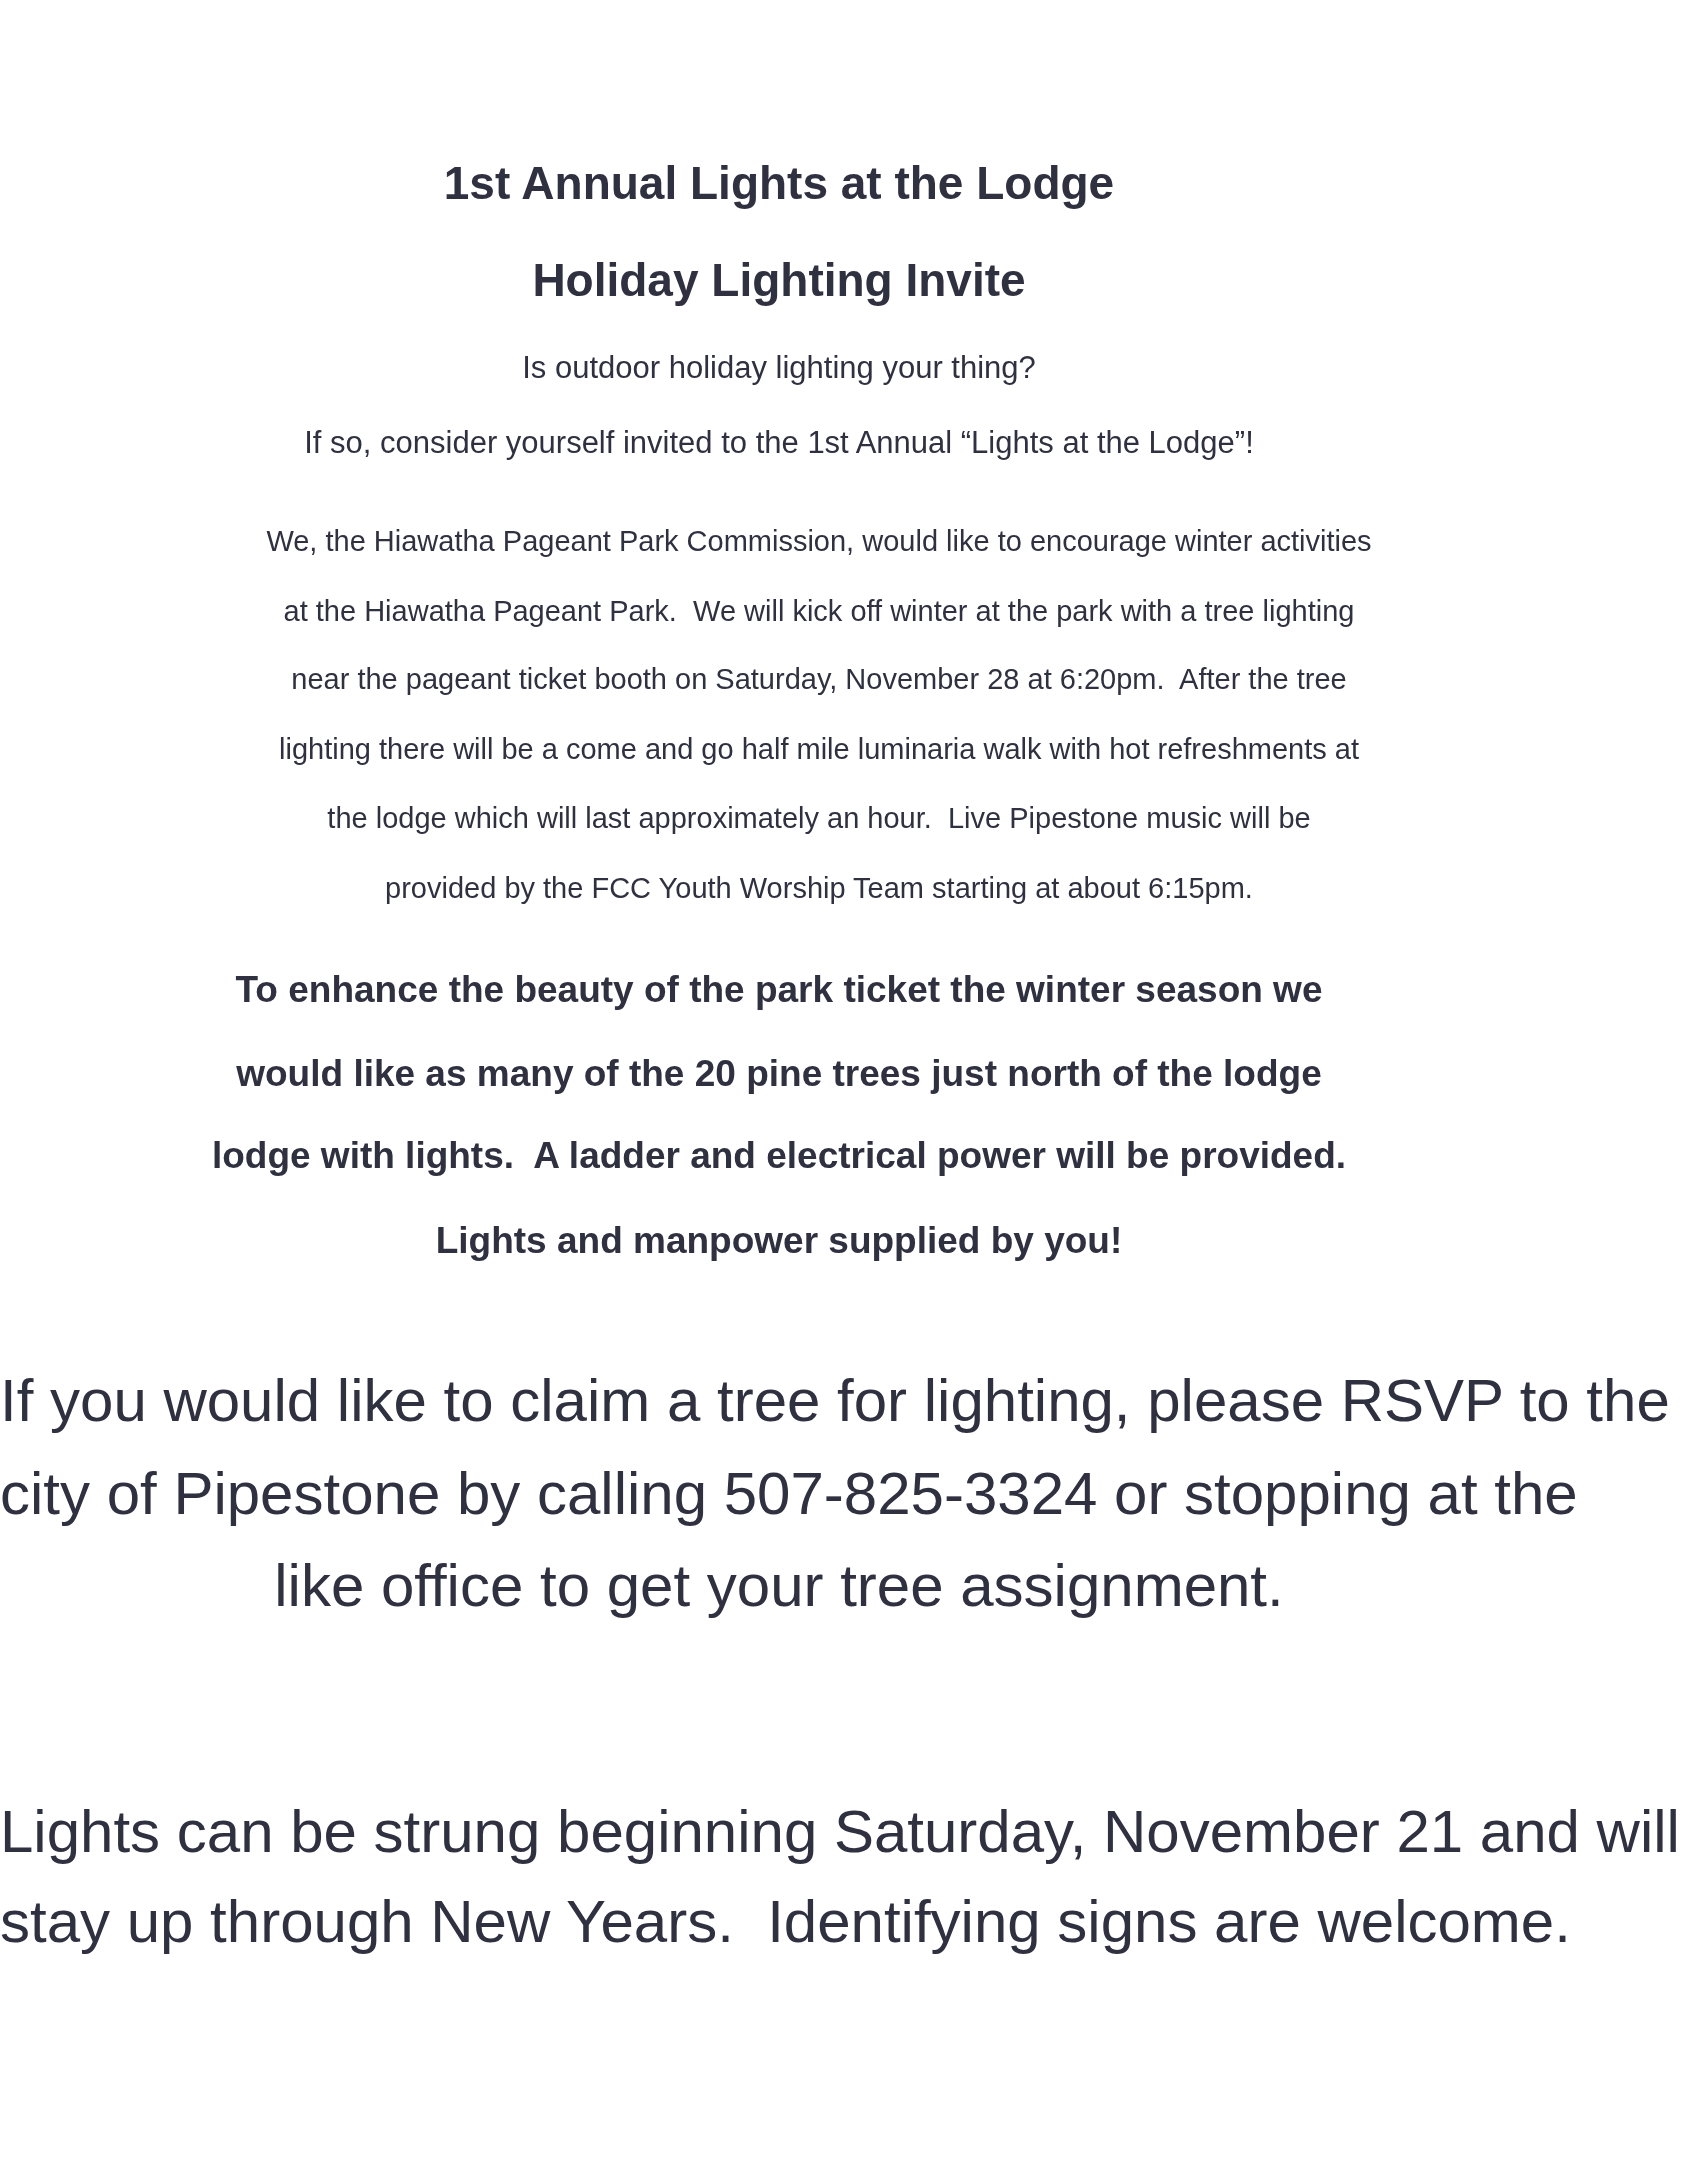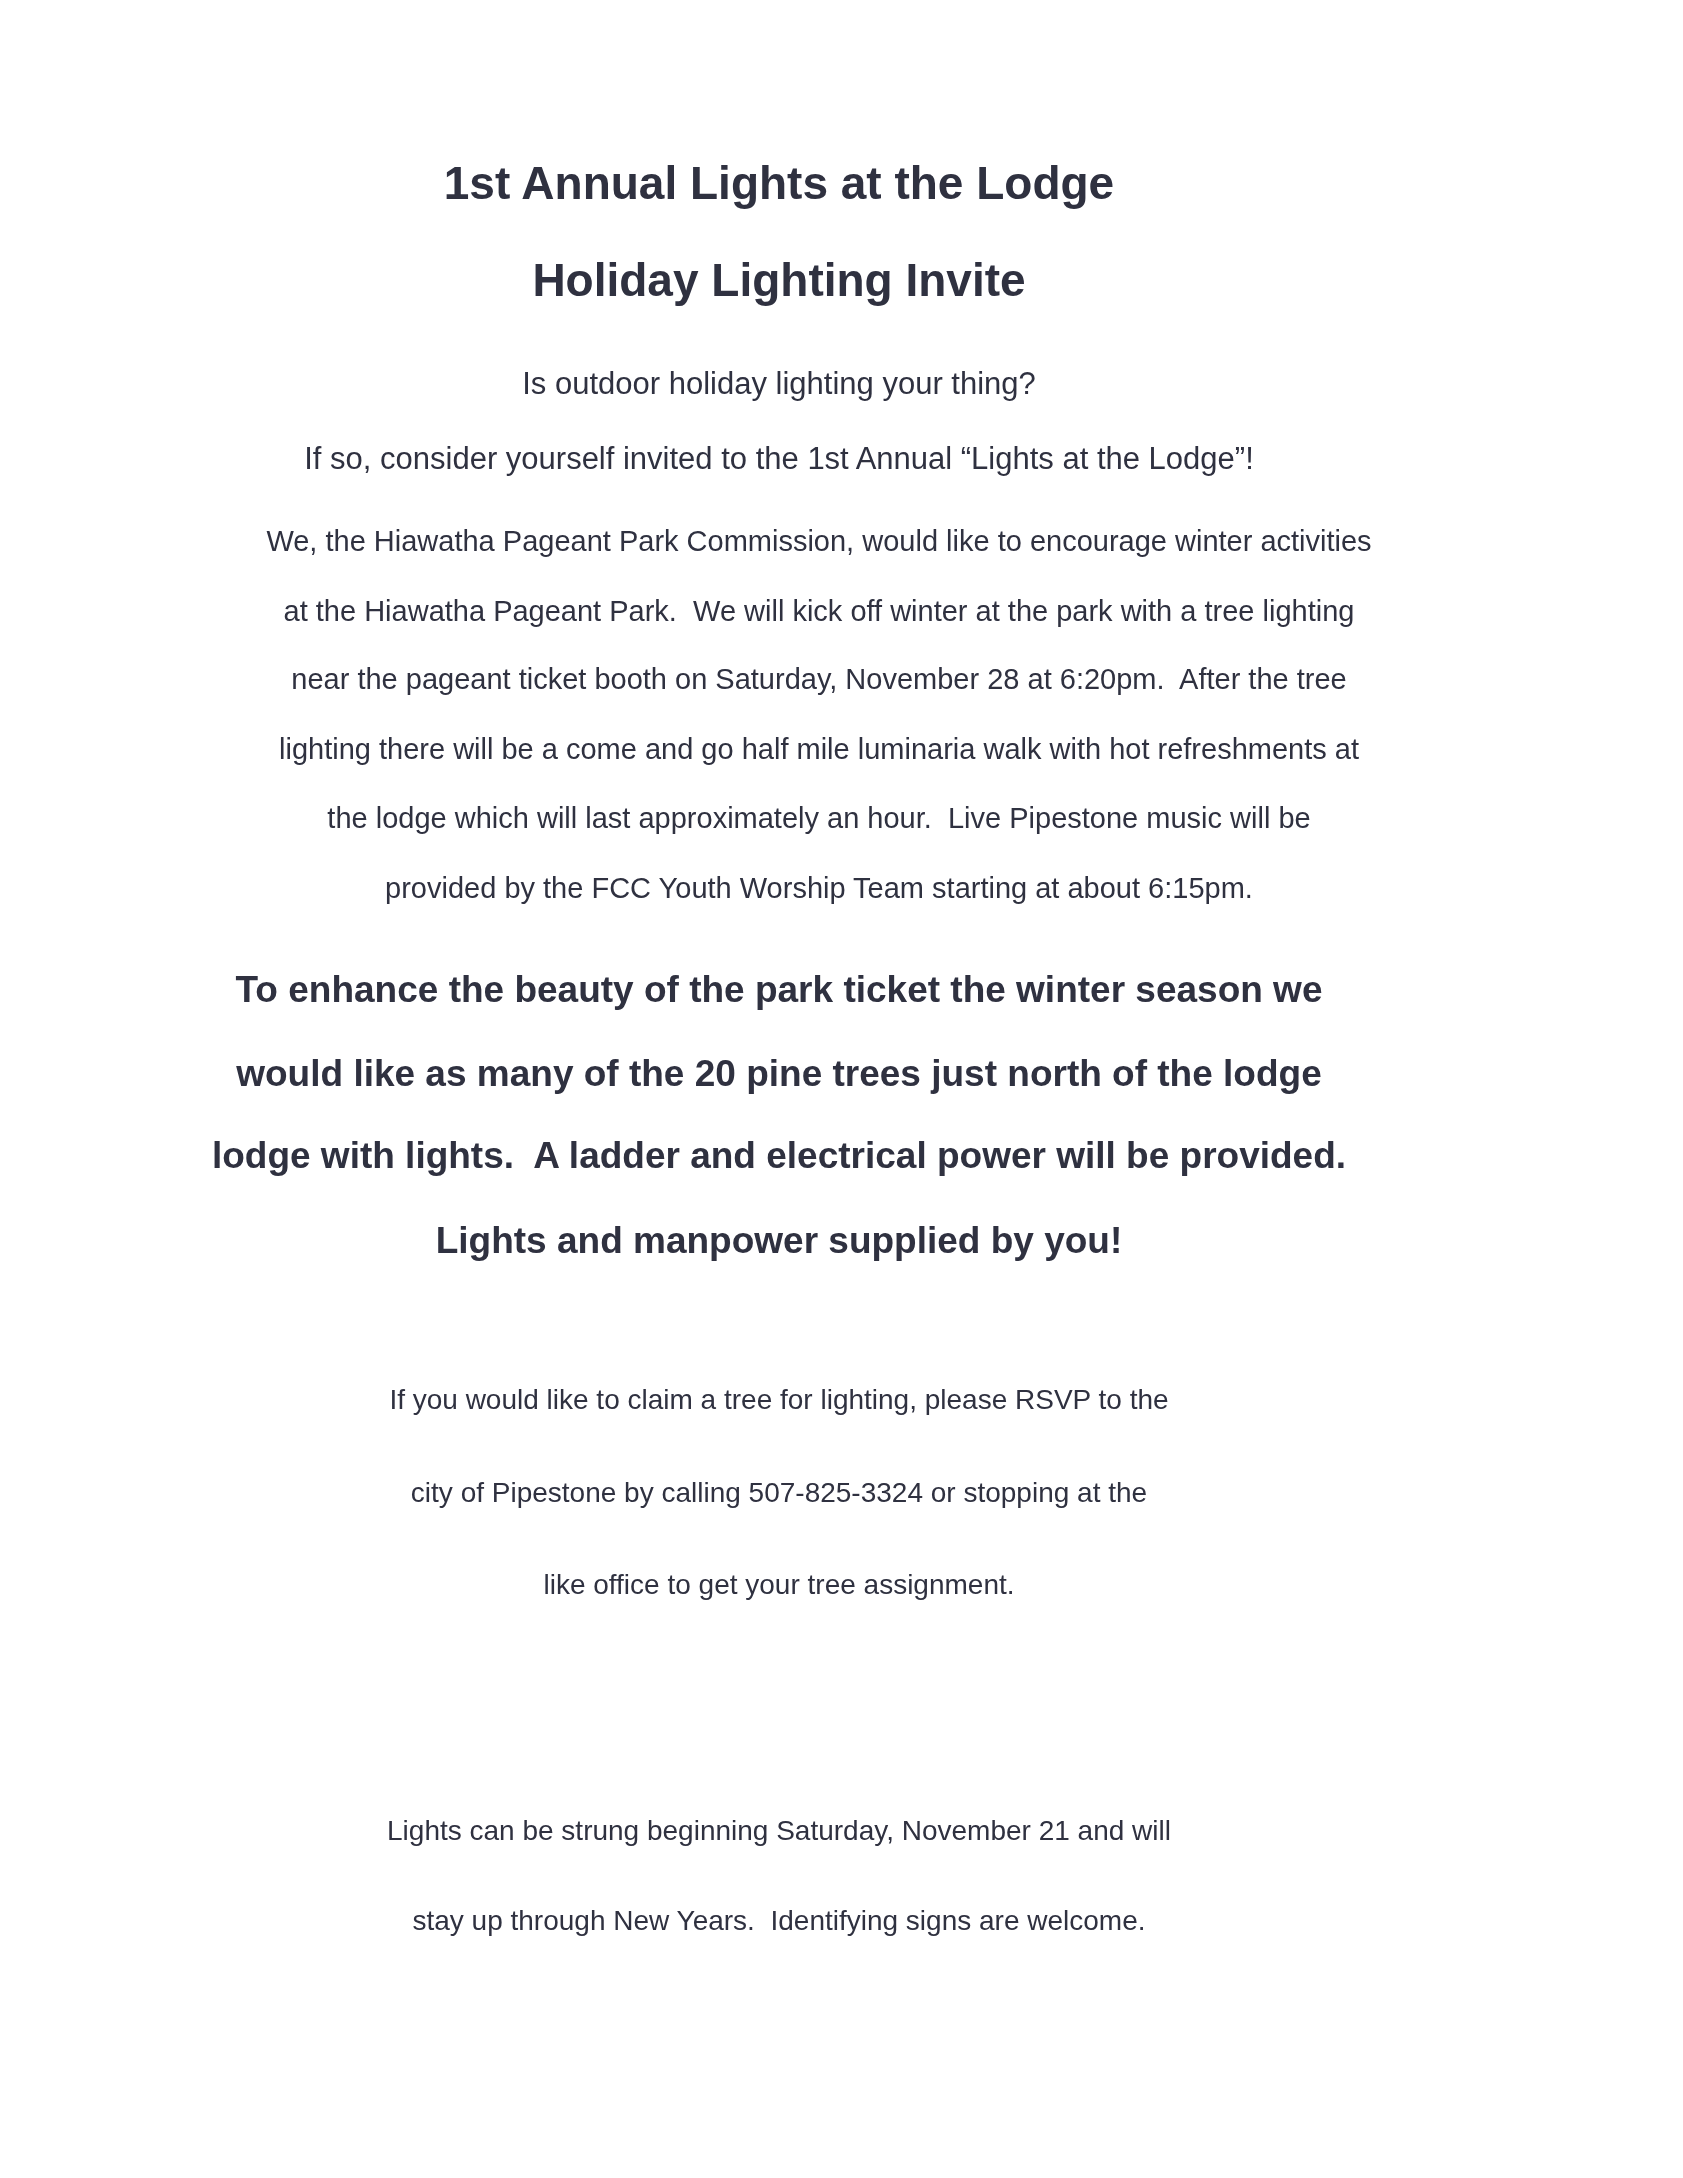--- a/index.html
+++ b/index.html
@@ -1,24 +1,24 @@
 <!DOCTYPE html>
 <html><head>
   <meta charset="utf-8">
   <style>
     html, body { margin: 0; padding: 0; background: #ffffff; }
     body { width: 1683px; height: 2178px; position: relative; overflow: hidden;
            font-family: "Liberation Sans", "DejaVu Sans", sans-serif; color: #2f3140; }
     .line { position: absolute; left: 0; width: 1558px; text-align: center; white-space: pre;
             transform: translateY(-50%); }
     .title { font-size: 46px; font-weight: bold; }
-    .sub { font-size: 31px; margin-top: 16px; }
+    .sub { font-size: 31px; }
     .body { font-size: 29px; margin-left: 40px; }
     .bold { font-size: 37px; font-weight: bold; }
-    .large { font-size: 28px; }
+    .large { font-size: 60px; }
   </style>
 </head>
 <body>
 
 <div>
   <div>
     <div class="line title" style="top:183px">1st Annual Lights at the Lodge</div>
     <div class="line title" style="top:280px">Holiday Lighting Invite</div>
   </div>
 

